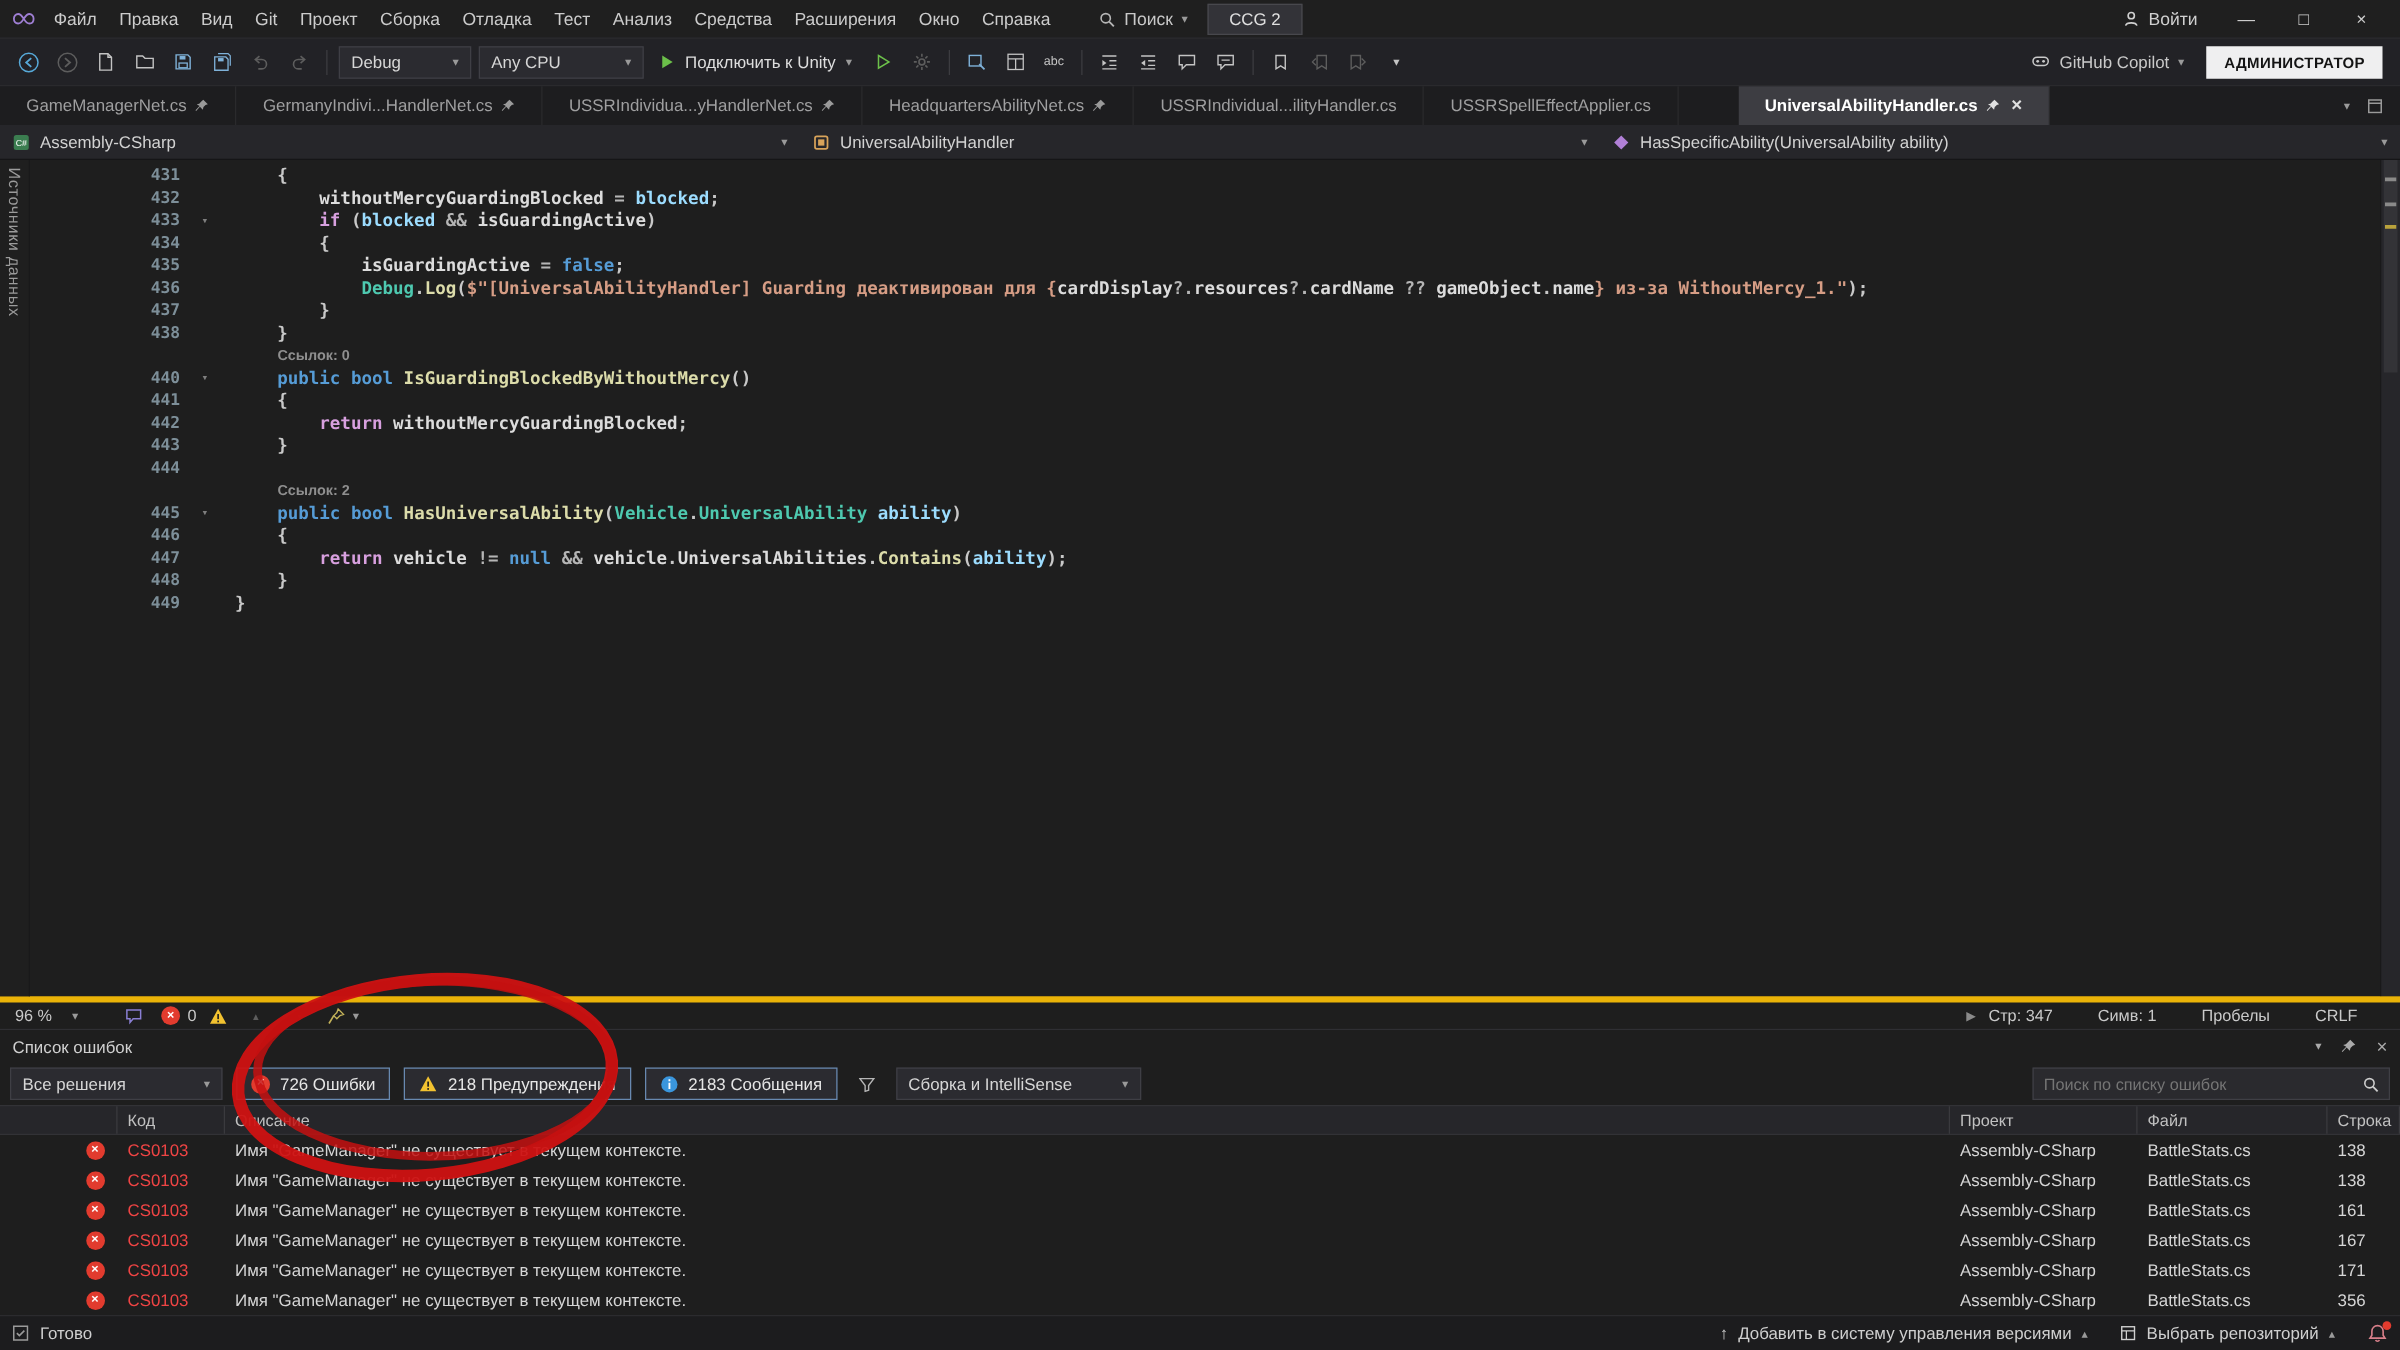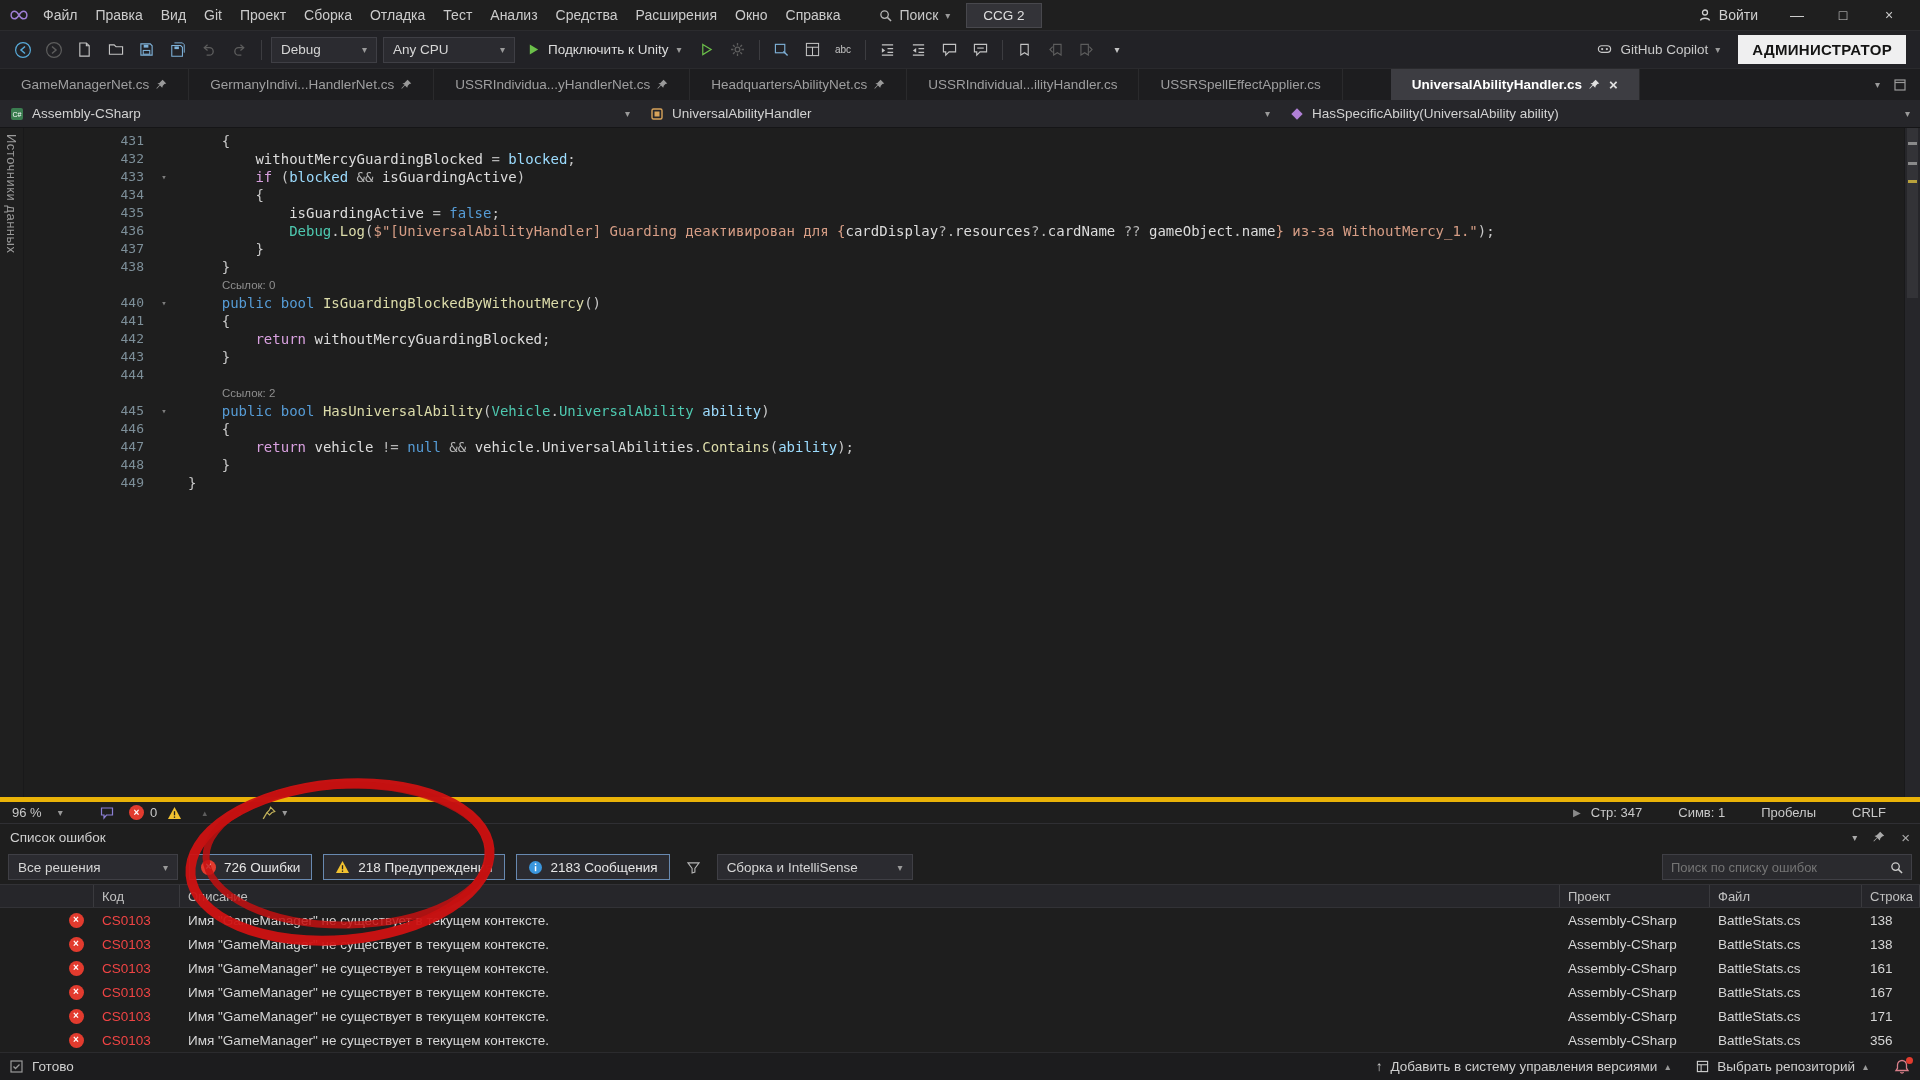--- a/index.html
+++ b/index.html
@@ -20,21 +20,21 @@
   .carr{color:#9a9a9a;font-size:10px;}
 
   
   .toolbar{height:38px;background:#222226;display:flex;align-items:center;gap:6px;padding:0 10px;border-top:1px solid #2b2b2e;flex:none;}
   .tbtn{width:25px;height:25px;display:flex;align-items:center;justify-content:center;color:#c4c4c4;flex:none;}
   .tbtn.dis{color:#5d5d5d}
   .tsep{width:1px;height:20px;background:#3c3c40;margin:0 3px;flex:none;}
   .combo{display:flex;align-items:center;gap:8px;background:#2b2b30;border:1px solid #3f3f45;height:26px;padding:0 9px;font-size:13.5px;color:#d6d6d6;flex:none;}
   .combo .carr{margin-left:auto;}
   .attach{display:flex;align-items:center;gap:8px;color:#dddddd;padding:0 6px;font-size:13.5px;flex:none;}
-  .admin-btn{background:#efeff0;color:#141414;font-weight:bold;font-size:15px;padding:6px 14px;margin:0 4px 0 12px;letter-spacing:.3px;flex:none;text-align:center;}
+  .admin-btn{background:#efeff0;color:#141414;font-weight:bold;font-size:12px;padding:6px 14px;margin:0 4px 0 12px;letter-spacing:.3px;flex:none;text-align:center;}
   .copilot{display:flex;align-items:center;gap:7px;color:#c9c9c9;margin-left:auto;font-size:13.5px;flex:none;}
   .ic{display:block}
 
   
   .tabbar{height:32px;background:#1d1d1f;display:flex;align-items:stretch;border-top:1px solid #2a2a2d;flex:none;}
   .tab{display:flex;align-items:center;gap:7px;padding:0 21px;font-size:13.5px;color:#9f9fa0;border-right:1px solid #2a2a2c;white-space:nowrap;}
   .tab.active{background:#3d3d42;color:#ffffff;font-weight:bold;margin-left:48px;}
   .tab .pin{width:11px;height:11px;color:#9a9a9a;}
   .tab.active .pin{color:#e0e0e0;}
   .tab-close{color:#e0e0e0;font-size:15px;margin-left:2px;}
@@ -44,21 +44,21 @@
   .breadcrumb{height:28px;background:#26262a;display:flex;border-bottom:1px solid #151517;flex:none;}
   .crumb{flex:1;display:flex;align-items:center;gap:8px;padding:0 10px;font-size:13.5px;color:#d2d2d2;min-width:0;}
   .crumb .carr{margin-left:auto;}
   .cicon{width:14px;height:14px;flex:none;}
 
   
   .main{flex:1;display:flex;min-height:0;background:#1e1e1e;}
   .rail{width:24px;position:relative;background:#1f1f1f;border-right:1px solid #19191a;flex:none;}
   .vtab{position:absolute;top:6px;left:4px;writing-mode:vertical-rl;font-size:13px;color:#9b9b9b;letter-spacing:.5px;white-space:nowrap;}
   .editor{flex:1;position:relative;overflow:hidden;padding-top:4px;}
-  .cl{display:flex;height:18px;line-height:18px;font-family:"DejaVu Sans Mono",monospace;font-size:14px;}
+  .cl{display:flex;height:18px;line-height:18px;font-family:"DejaVu Sans Mono",monospace;font-size:14px;font-weight:bold;}
   .gut{width:130px;text-align:right;padding-right:10px;color:#7d8f99;flex:none;font-size:13px;}
   .fold{width:20px;flex:none;color:#7e7e7e;font-size:9px;text-align:center;line-height:18px;}
   .ct{white-space:pre;padding-left:14px;}
   .cl.lenrow .ct{font-family:"Liberation Sans",sans-serif;font-size:11.5px;color:#8f8f8f;padding-left:48px;}
   .tk-k{color:#569cd6}.tk-c{color:#d8a0df}.tk-t{color:#4ec9b0}.tk-m{color:#dcdcaa}
   .tk-f{color:#dcdcdc}.tk-v{color:#9cdcfe}.tk-s{color:#d69d85}.tk-o{color:#b5b5b5}
   .tk-pn{color:#c8c8c8}.tk-i{color:#d69d85}
   .vscroll{position:absolute;right:0;top:0;bottom:0;width:16px;background:#26262a;border-left:1px solid #19191a;}
   .vthumb{position:absolute;left:2px;right:2px;top:0;height:170px;background:#3a3a3f;opacity:.65;}
   .vmark{position:absolute;left:3px;width:9px;height:3px;}
@@ -71,21 +71,21 @@
   .estat-right{margin-left:auto;display:flex;gap:36px;color:#c9c9c9;padding-right:26px;}
 
   
   .panel{background:#1e1e1e;border-top:1px solid #2f2f33;flex:none;}
   .panel-head{height:26px;display:flex;align-items:center;padding:0 10px;font-size:13.5px;color:#d0d0d0;}
   .ph-icons{margin-left:auto;display:flex;gap:16px;color:#aaaaaa;align-items:center;}
   .filterbar{height:34px;display:flex;align-items:center;gap:11px;padding:0 8px;}
   .fbtn{display:flex;align-items:center;gap:8px;border:1px solid #55555c;background:#2b2b30;height:26px;padding:0 11px;font-size:13.5px;color:#e6e6e6;flex:none;}
   .fbtn.sel{border-color:#6889b0;}
   .trunc{max-width:112px;overflow:hidden;text-overflow:ellipsis;white-space:nowrap;}
-  .search{margin-left:auto;display:flex;align-items:center;border:1px solid #3f3f45;background:#2a2a2e;height:26px;width:250px;padding:0 8px;gap:6px;}
+  .search{margin-left:auto;display:flex;align-items:center;border:1px solid #3f3f45;background:#2a2a2e;height:26px;width:286px;padding:0 8px;gap:6px;}
   .search input{flex:1;background:transparent;border:none;outline:none;color:#bbbbbb;font-size:13px;font-family:"Liberation Sans",sans-serif;min-width:0;}
   .thead,.erow{display:grid;grid-template-columns:36px 86px 1fr 150px 152px 58px;align-items:center;padding-left:58px;}
   .thead{height:24px;background:#26262a;border-top:1px solid #323236;border-bottom:1px solid #323236;font-size:13px;color:#c0c0c0;}
   .thead>div{padding:0 8px;border-right:1px solid #3a3a3e;overflow:hidden;white-space:nowrap;height:100%;display:flex;align-items:center;}
   .erow{height:24px;font-size:13.5px;color:#d6d6d6;}
   .erow>div{padding:0 8px;white-space:nowrap;overflow:hidden;}
   .eic{display:flex;justify-content:center;}
   .ecode{color:#ef4444;}
 
   

